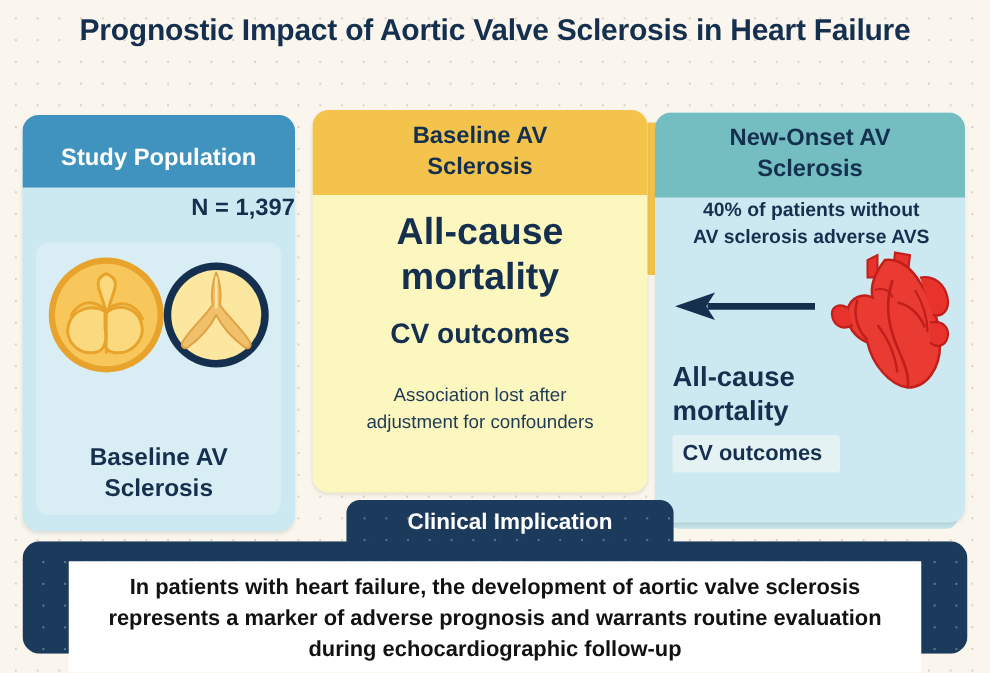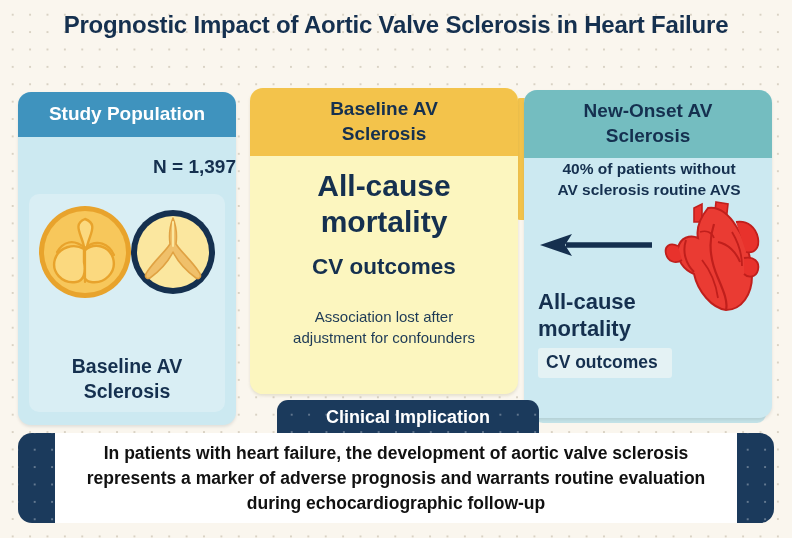--- a/index.html
+++ b/index.html
@@ -32,21 +32,21 @@
     width:100%;
     text-align:center;font-weight:bold;
     box-sizing:border-box;
   }
 
   
   #panel-left{left:18px;top:92px;width:218px;height:333px;
     background:#cce9f1;box-shadow:0 2px 3px rgba(120,130,135,.18);}
   #panel-left .cardhead{
     background:#3f93be;color:#ffffff;
-    font-size:19px;line-height:25px;padding:9px 6px 11px;
+    font-size:19px;line-height:25px;padding:22px 6px 11px;
   }
   #left-n{
     position:absolute;left:0;top:64px;width:100%;text-align:right;
     font-size:19px;font-weight:bold;color:#15304f;
   }
   #left-inner{
     position:absolute;left:11px;top:102px;width:196px;height:218px;
     background:#d9eef4;border-radius:10px;
   }
   #valves{position:absolute;left:0;top:8px;width:196px;height:100px;}
@@ -120,21 +120,21 @@
     background-size:17.4px 17.4px;background-position:6px 6px;margin-left:19px;
   }
   
   #clin-box{
     position:absolute;left:18px;top:433px;width:756px;height:90px;
     background:#1b3a5c;border-radius:14px;
     background-image:radial-gradient(circle, rgba(255,255,255,.32) 1.05px, transparent 1.15px);
     background-size:17.4px 17.4px;background-position:8px 8px;
   }
   #clin-white{
-    position:absolute;left:37px;top:0px;width:682px;height:90px;
+    position:absolute;left:37px;top:16px;width:682px;height:90px;
     background:#ffffff;
     display:flex;align-items:center;justify-content:center;
   }
   #clin-text{
     width:630px;text-align:center;
     font-size:17.5px;line-height:25px;font-weight:bold;color:#111111;
   }
 </style>
 </head>
 <body>
@@ -196,21 +196,21 @@
 
   <div id="right-strip"></div>
   <div class="card" id="panel-right">
     <div class="cardhead">
       <div>New-Onset AV</div>
       <div>Sclerosis</div>
     </div>
 
     <div id="right-stat">
       <div>40% of patients without</div>
-      <div>AV sclerosis routine AVS</div>
+      <div>AV sclerosis adverse AVS</div>
     </div>
 
     <svg id="arrow-wrap" viewBox="0 0 116 30">
       <line x1="28" y1="15" x2="114" y2="15" stroke="#15304f" stroke-width="5.4"></line>
       <path d="M2 15 L34 4 L27 15 L34 26 Z" fill="#15304f"></path>
     </svg>
 
     <svg id="heart-wrap" viewBox="0 0 108 118">
       <g>
         <path d="M46 6 L46 24 L38 24 L38 10 Z" fill="#e8322c" stroke="#c01f1c" stroke-width="1.6"></path>

